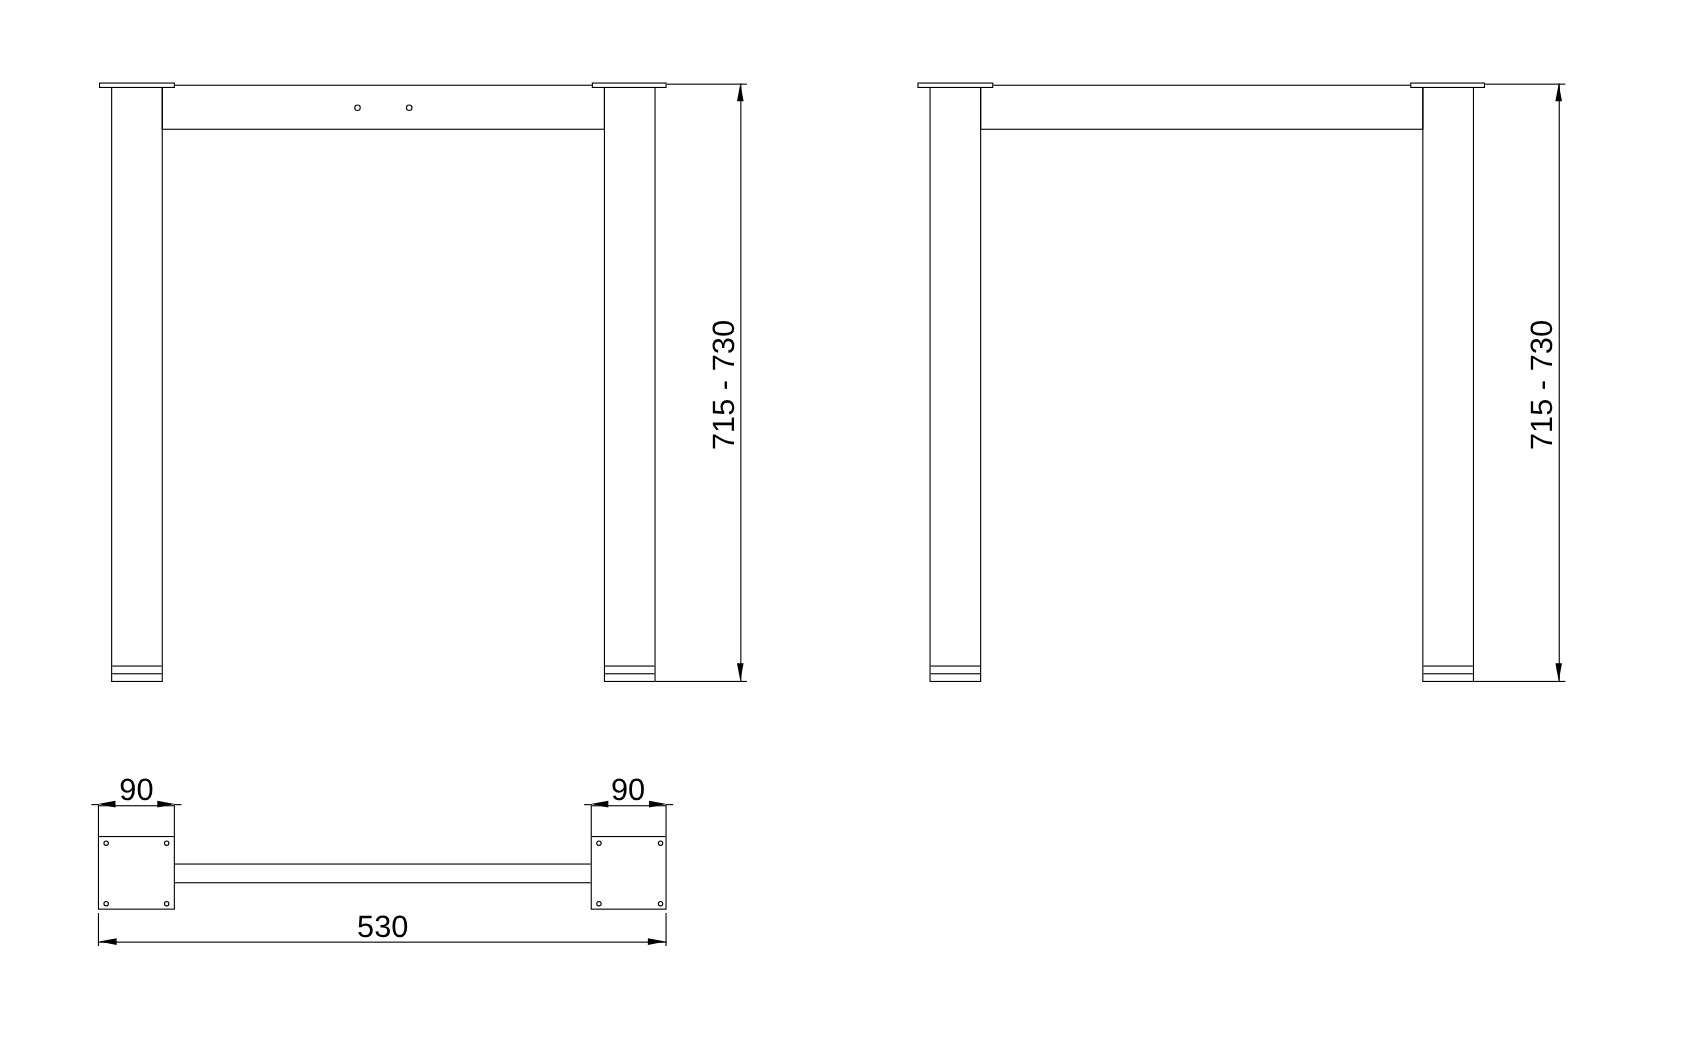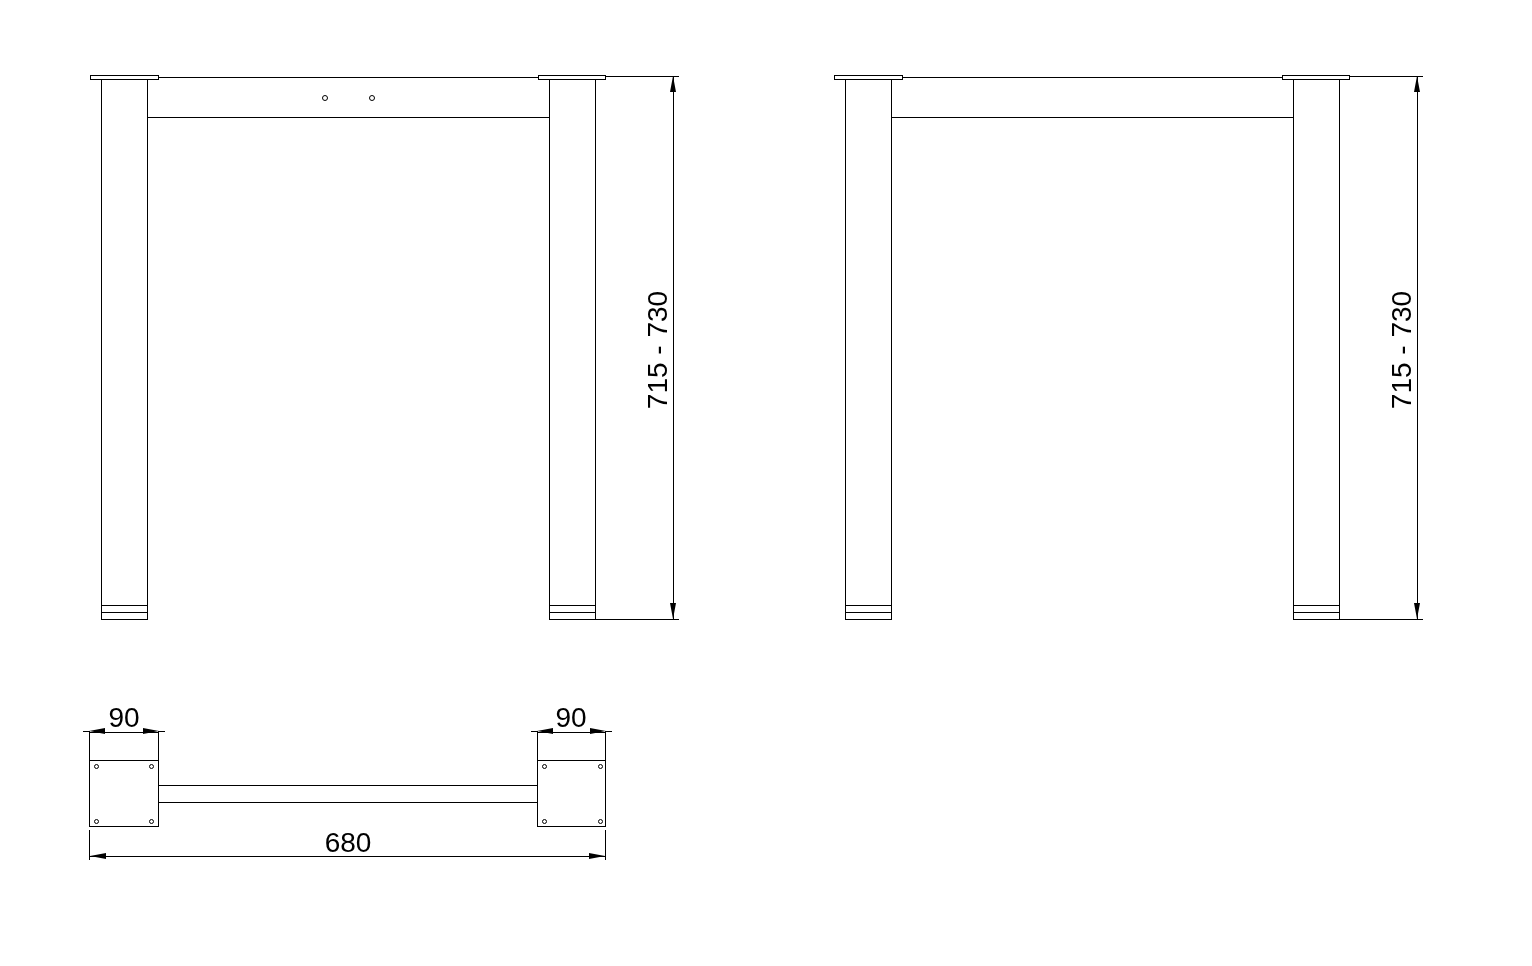--- a/index.html
+++ b/index.html
@@ -96,16 +96,16 @@
     <div class="hline" style="left:605px;top:731px;width:7px;"></div>
     <div class="arr arr-left" style="left:537px;top:728px;"></div>
     <div class="arr arr-right" style="left:590px;top:728px;"></div>
     <div class="dim-text" style="left:541px;top:704px;width:60px;height:28px;">90</div>
 
     <div class="vline" style="left:89px;top:830px;height:30px;"></div>
     <div class="vline" style="left:605px;top:830px;height:30px;"></div>
     <div class="hline" style="left:89px;top:856px;width:517px;"></div>
     <div class="arr arr-left" style="left:90px;top:853px;"></div>
     <div class="arr arr-right" style="left:589px;top:853px;"></div>
-    <div class="dim-text" style="left:298px;top:829px;width:100px;height:28px;">680</div>
+    <div class="dim-text" style="left:298px;top:829px;width:100px;height:28px;">530</div>
   </div>
 
 </div>
 
 </body></html>

